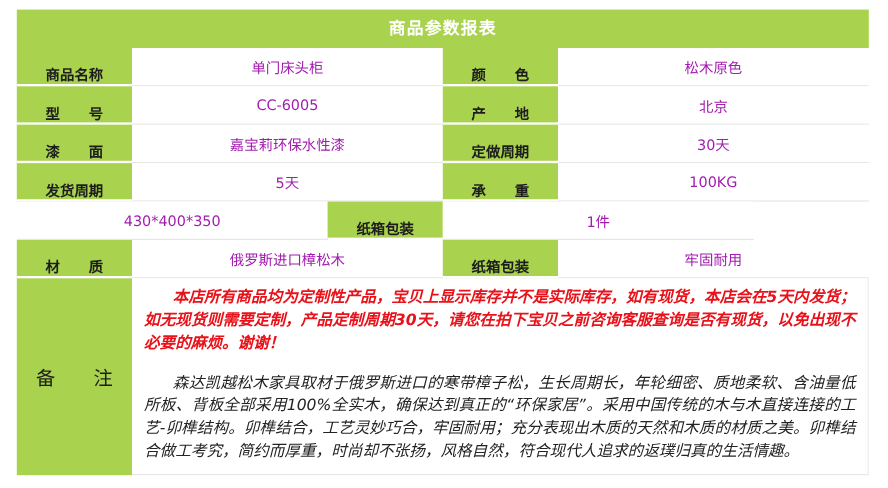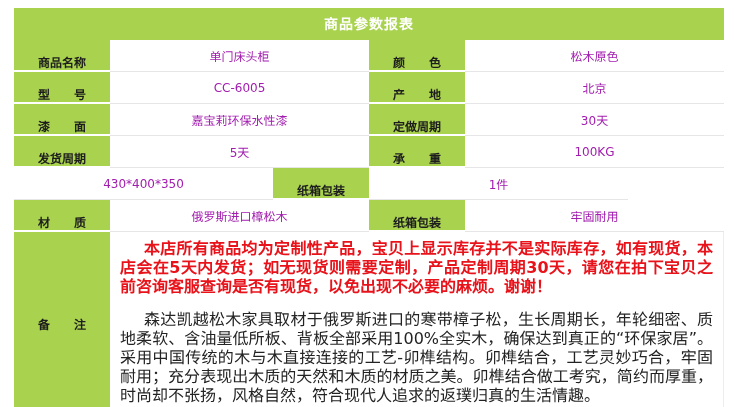--- a/index.html
+++ b/index.html
@@ -80,41 +80,42 @@
   
   .remarks-row {
     display: flex;
     width: 710px;
     align-items: stretch;
   }
   .remarks-label {
     width: 96px;
     background: #a9d24e;
     color: #1d1d1d;
-    font-size: 12px;
-    font-weight: bold;
+    font-size: 16px;
+    font-weight: normal;
     display: flex;
     align-items: center;
     justify-content: center;
     box-sizing: border-box;
   }
   .remarks-body {
     width: 614px;
     background: #ffffff;
     box-sizing: border-box;
     padding: 7px 10px 9px 10px;
     border-bottom: 1px solid #e6e6e6;
     border-right: 1px solid #ededed;
   }
   .remarks-p {
     margin: 0;
-    font-size: 16px;
+    font-size: 13px;
     line-height: 19px;
     text-indent: 24px;
     text-align: justify;
+    font-style: italic;
   }
   .remarks-red {
     color: #e8121a;
     font-weight: bold;
   }
   .remarks-black {
     color: #232323;
     margin-top: 14px;
   }
 </style>

